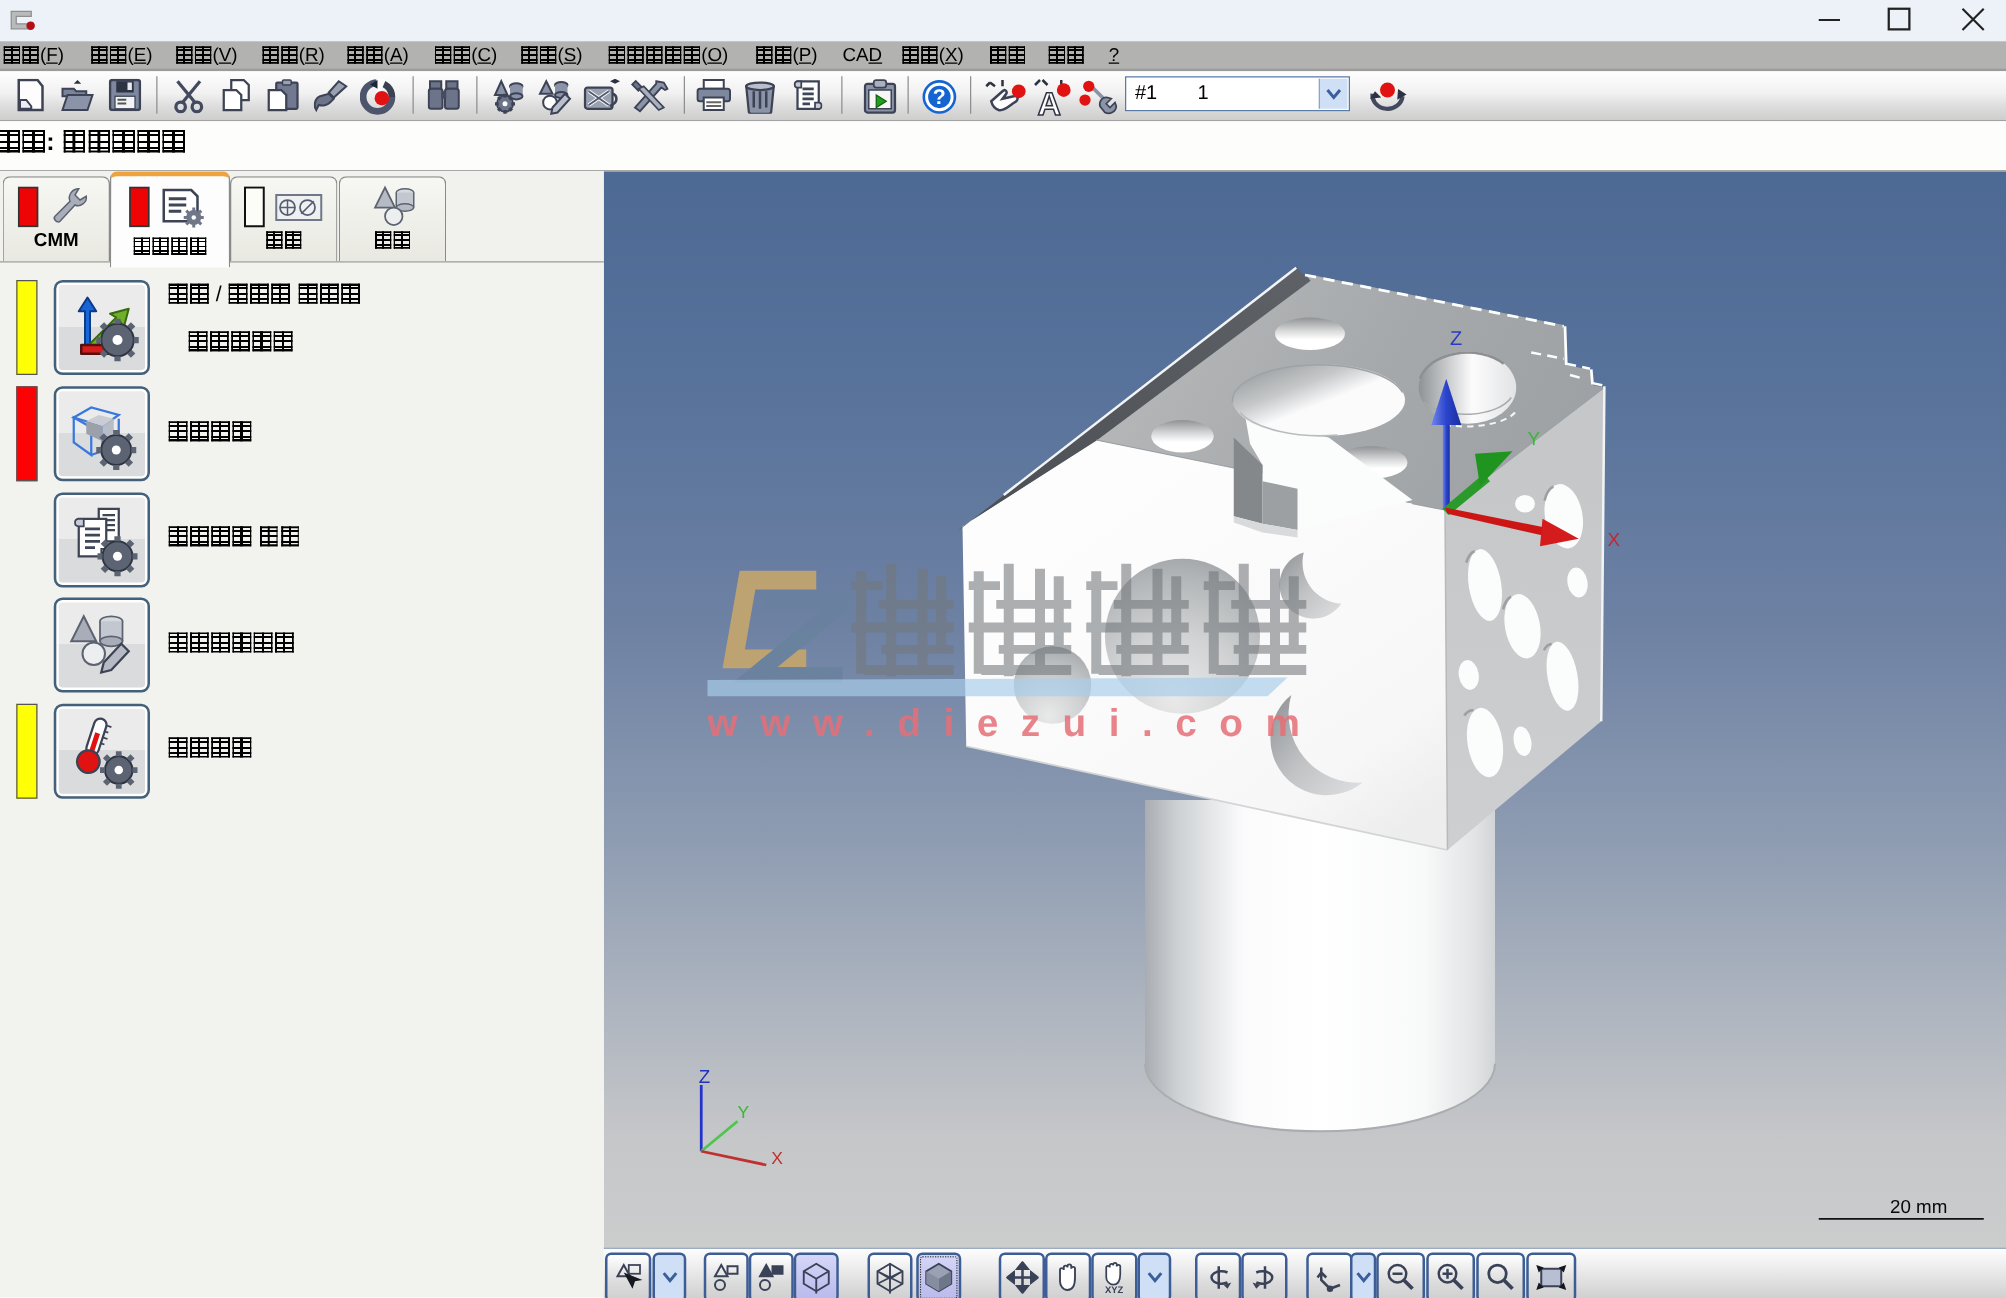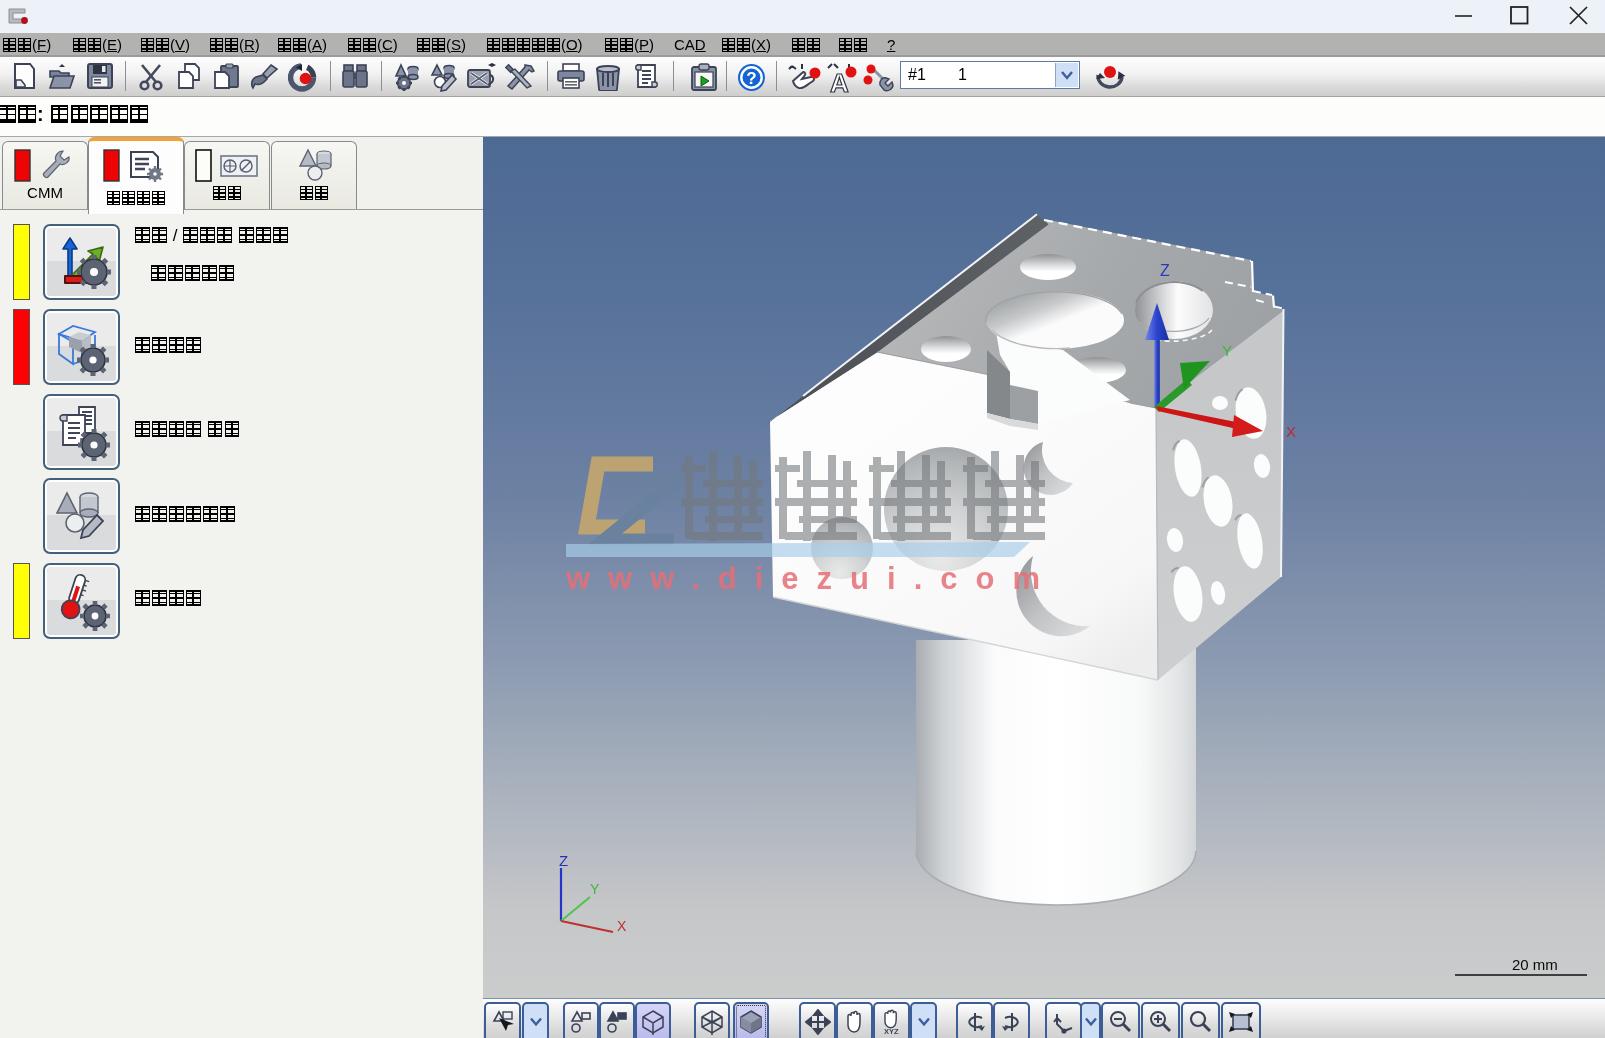--- a/index.html
+++ b/index.html
@@ -20,21 +20,21 @@
 
 #tbar{left:0;top:57px;width:1605px;height:39px;background:linear-gradient(180deg,#fefefe 0%,#f1f1f1 45%,#dbdbdb 75%,#cfcecd 100%);border-bottom:1px solid #a2a2a2;}
 #tbar svg{position:absolute;top:6px;}
 .tsep{position:absolute;top:4px;width:1px;height:30px;background:#8f8f8f;}
 
 #stat{left:0;top:97px;width:1605px;height:39px;background:#fdfdfc;border-bottom:1px solid #a8a8a8;color:#000;}
 #stat .t{position:absolute;left:-3px;top:6px;font-size:20px;font-weight:bold;}
 
 #left{left:0;top:137px;width:483px;height:901px;background:#f2f2ef;}
 #tabs{position:absolute;left:0;top:0;width:483px;height:72px;background:#f1f1ee;border-bottom:1px solid #9a9a9a;}
-.tab{position:absolute;top:4px;height:67px;background:linear-gradient(180deg,#f7f7f3,#e9e9e2);border:1px solid #8a8a8a;border-bottom:none;border-radius:6px 6px 0 0;}
+.tab{position:absolute;top:4px;height:67px;background:linear-gradient(180deg,#f7f7f3,#e9e9e2);border:1px solid #8a8a8a;border-bottom:none;border-radius:6px 6px 0 0;font-weight:bold;}
 .tab.act{top:0;height:73px;background:#fdfdfd;border-top:4px solid #efa33d;z-index:3;}
 .tab .lbl{position:absolute;bottom:8px;width:100%;text-align:center;font-size:15px;color:#000;}
 .tab svg{position:absolute;}
 
 .rowbar{position:absolute;left:13px;width:17px;height:76px;border:1px solid #555;box-sizing:border-box;}
 .rowbox{position:absolute;left:43px;width:77px;height:76px;box-sizing:border-box;border:2px solid #44617c;border-radius:7px;background:linear-gradient(180deg,#ebebeb 0 49%,#d9dbdc 49% 100%);box-shadow:inset 0 0 0 2px #fff;}
 .rowbox svg{position:absolute;left:6px;top:5px;}
 .rowtxt{position:absolute;left:134px;font-size:17px;color:#000;white-space:nowrap;}
 
 #vp{left:483px;top:137px;width:1122px;height:861px;}

